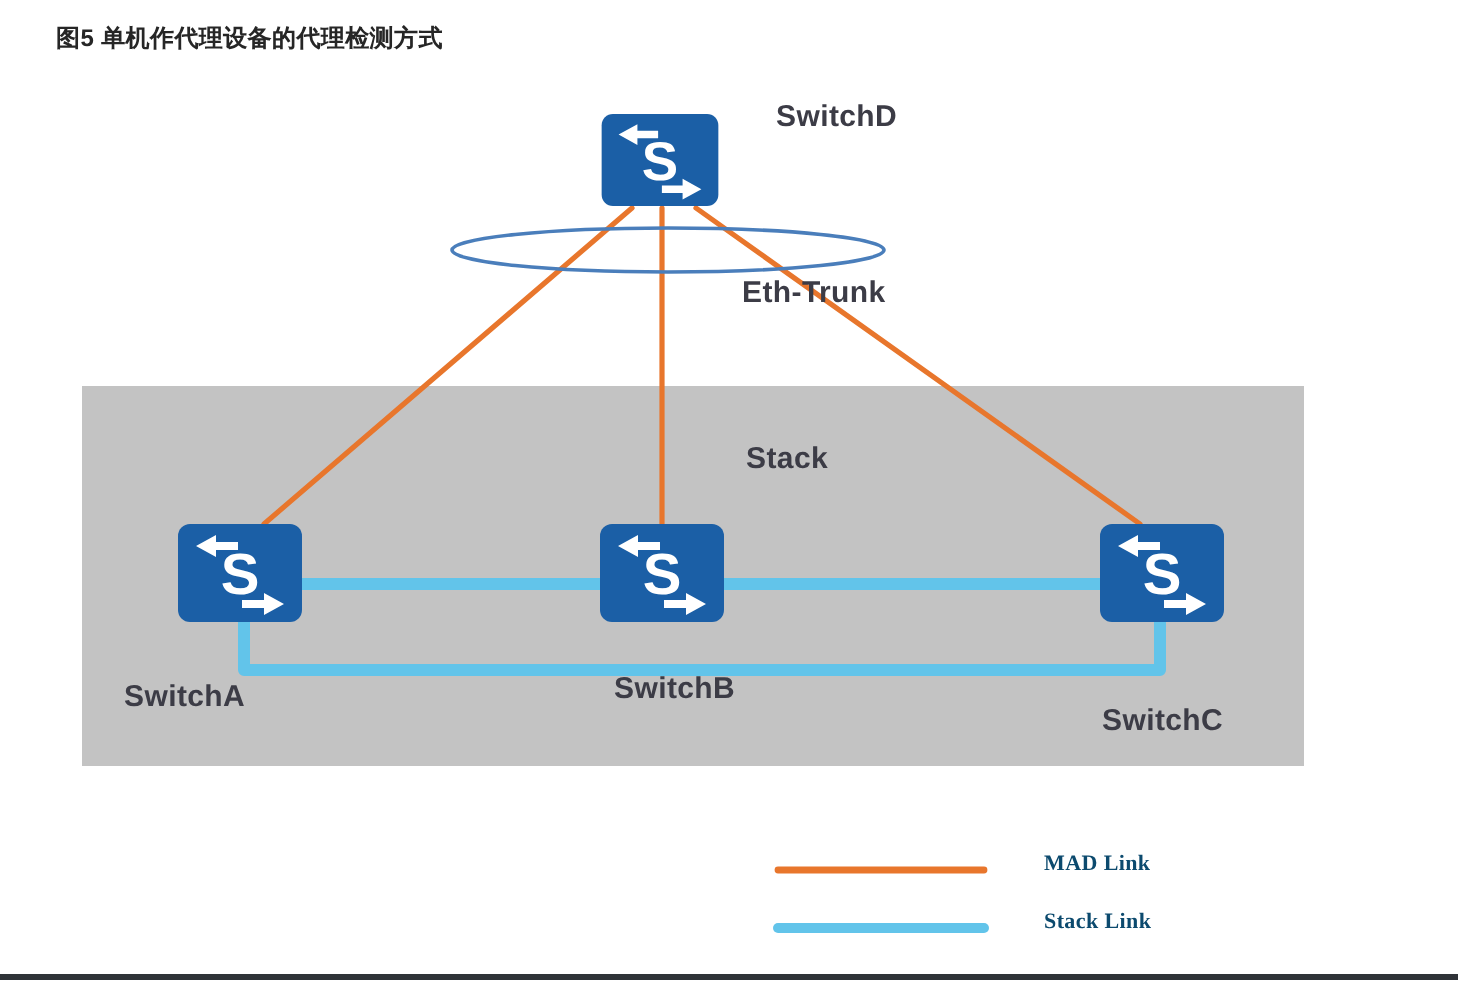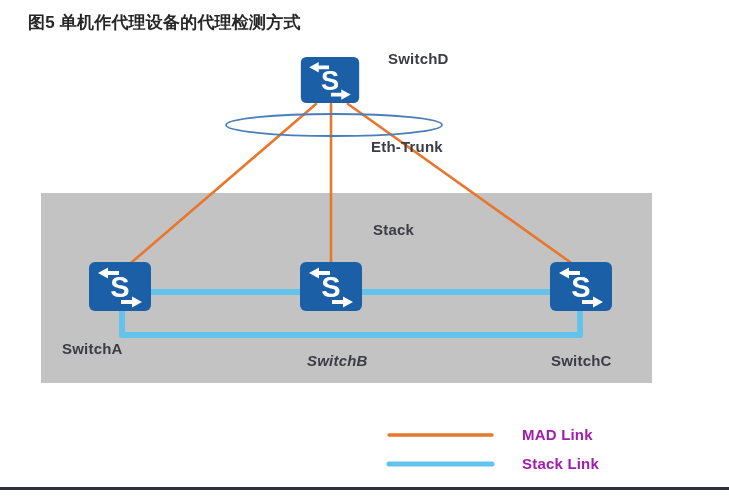--- a/index.html
+++ b/index.html
@@ -18,21 +18,21 @@
     position: absolute;
     left: 0; top: 0;
     width: 729px;
     height: 499px;
     background: #ffffff;
   }
   #figure-title {
     position: absolute;
     left: 28px;
     top: 11px;
-    font-size: 17px;
+    font-size: 12px;
     font-weight: bold;
     color: #262626;
     letter-spacing: 0.2px;
     white-space: nowrap;
   }
   #diagram-canvas {
     position: absolute;
     left: 0;
     top: 0;
     width: 729px;
@@ -41,25 +41,26 @@
   .node-label {
     position: absolute;
     font-size: 15px;
     font-weight: bold;
     color: #3c3c46;
     white-space: nowrap;
     letter-spacing: 0.2px;
   }
   .legend-label {
     position: absolute;
-    font-size: 15px;
+    font-size: 11px;
     font-weight: bold;
-    color: #a21caf;
+    color: #0c4a6e;
     white-space: nowrap;
     letter-spacing: 0.2px;
+    font-family: Liberation Serif, serif;
   }
   #bottom-rule {
     position: absolute;
     left: 0;
     top: 487px;
     width: 729px;
     height: 3px;
     background: #2f3338;
   }
 </style>
@@ -108,21 +109,21 @@
   </svg>
 
   <div class="node-label" style="left:388px; top:50px;">SwitchD</div>
 
   <div class="node-label" style="left:371px; top:138px;">Eth-Trunk</div>
 
   <div class="node-label" style="left:373px; top:221px;">Stack</div>
 
   <div class="node-label" style="left:62px; top:340px;">SwitchA</div>
 
-  <div class="node-label" style="left:307px; top:352px;font-style:italic;">SwitchB</div>
+  <div class="node-label" style="left:307px; top:336px;">SwitchB</div>
 
   <div class="node-label" style="left:551px; top:352px;text-align:center;">SwitchC</div>
 
   <div class="legend-label" style="left:522px; top:426px;">MAD Link</div>
 
   <div class="legend-label" style="left:522px; top:455px;">Stack Link</div>
 
   <div id="bottom-rule"></div>
 </div>
 

